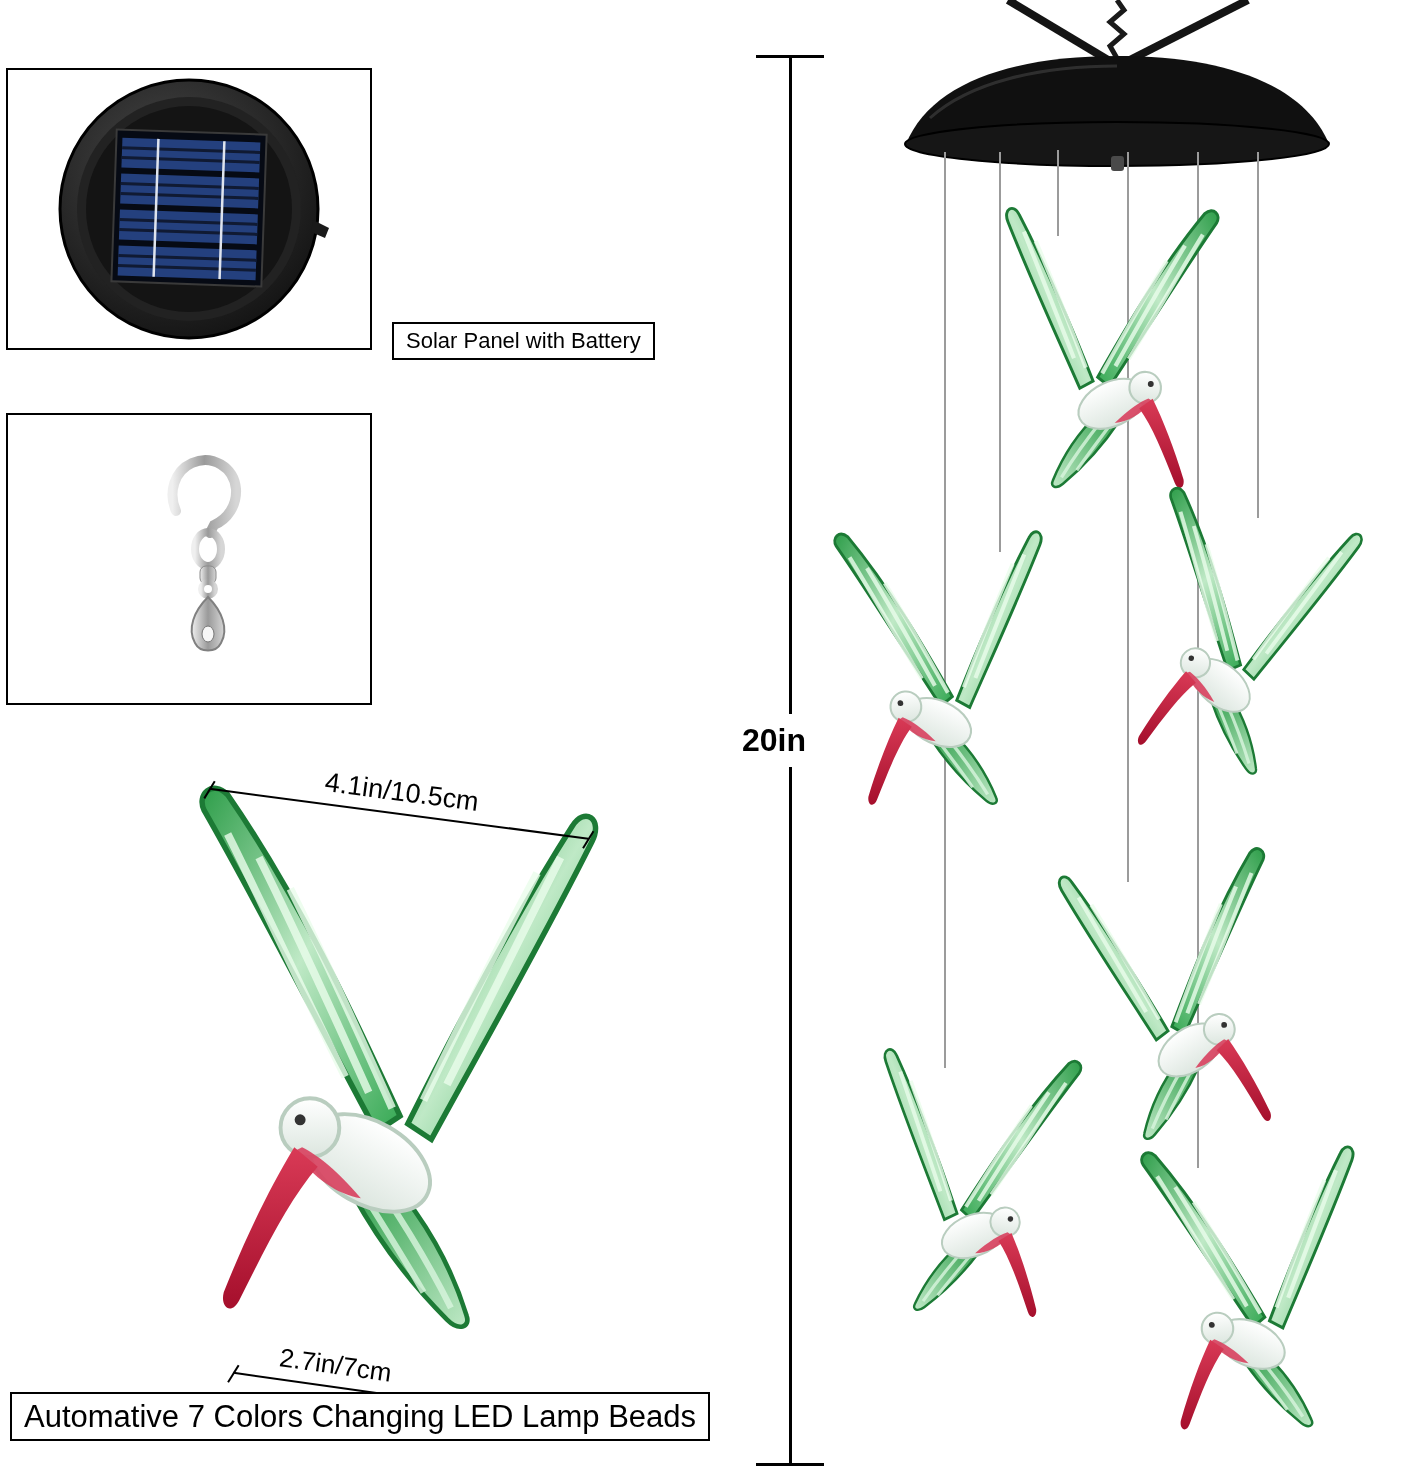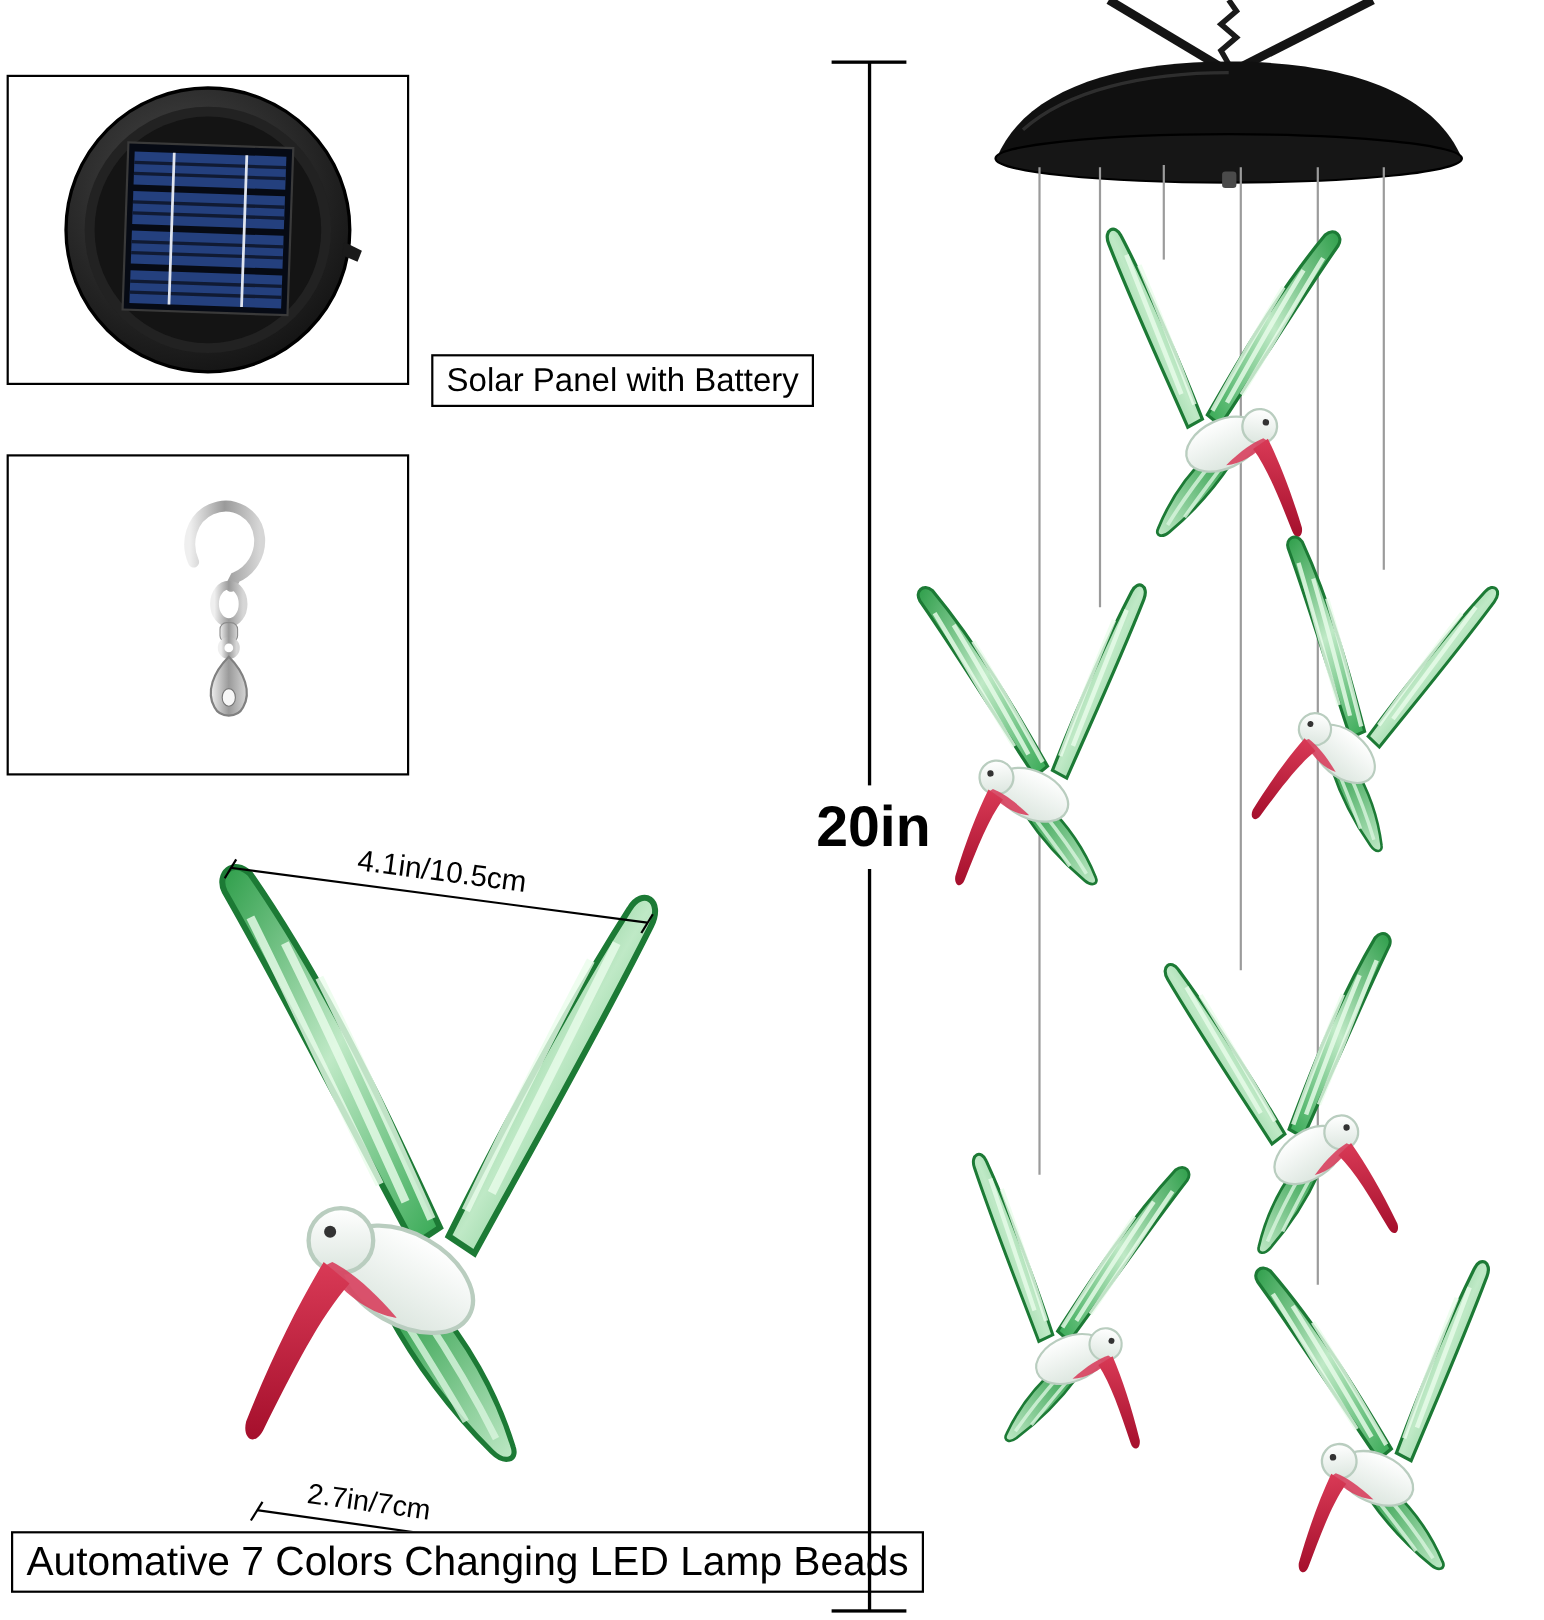--- a/index.html
+++ b/index.html
@@ -5,31 +5,31 @@
   html,body{margin:0;padding:0;background:#fff;}
   .stage{
     position:relative;width:1404px;height:1473px;background:#ffffff;
     font-family:"Liberation Sans",sans-serif;color:#000;overflow:hidden;
   }
   .photo-box{
     position:absolute;border:2px solid #000;background:#fff;box-sizing:border-box;
   }
   .callout-label{
     position:absolute;border:2px solid #000;background:#fff;
-    font-size:30px;line-height:1.2;padding:4px 12px;white-space:nowrap;color:#000;
-  }
-  .led-label{font-size:37px;}
+    font-size:22px;line-height:1.2;padding:4px 12px;white-space:nowrap;color:#000;
+  }
+  .led-label{font-size:31px;}
   
   .v-line{position:absolute;left:789px;top:57px;width:0;height:1408px;border-left:3px solid #000;}
   .h-tick{position:absolute;width:68px;height:0;border-top:3px solid #000;}
   .h-tick.top{left:756px;top:55px;}
   .h-tick.bottom{left:756px;top:1463px;}
   .height-text{
     position:absolute;left:736px;top:714px;background:#fff;
-    font-size:52px;font-weight:700;padding:8px 6px;
+    font-size:32px;font-weight:700;padding:8px 6px;
   }
   
   .dim{position:absolute;transform-origin:left center;}
   .dim-text{text-align:center;font-size:27px;margin-bottom:5px;}
   .dim-line{position:relative;height:0;border-top:2px solid #000;}
   .tick{position:absolute;width:2px;height:20px;background:#000;top:-10px;transform:rotate(24deg);}
   .tick.l{left:-1px;}
   .tick.r{right:-1px;}
   .dim.wingspan{left:212px;top:752px;width:382px;transform:rotate(7.5deg);}
   .dim.bodylen{left:236px;top:1336px;width:200px;transform:rotate(8deg);}

